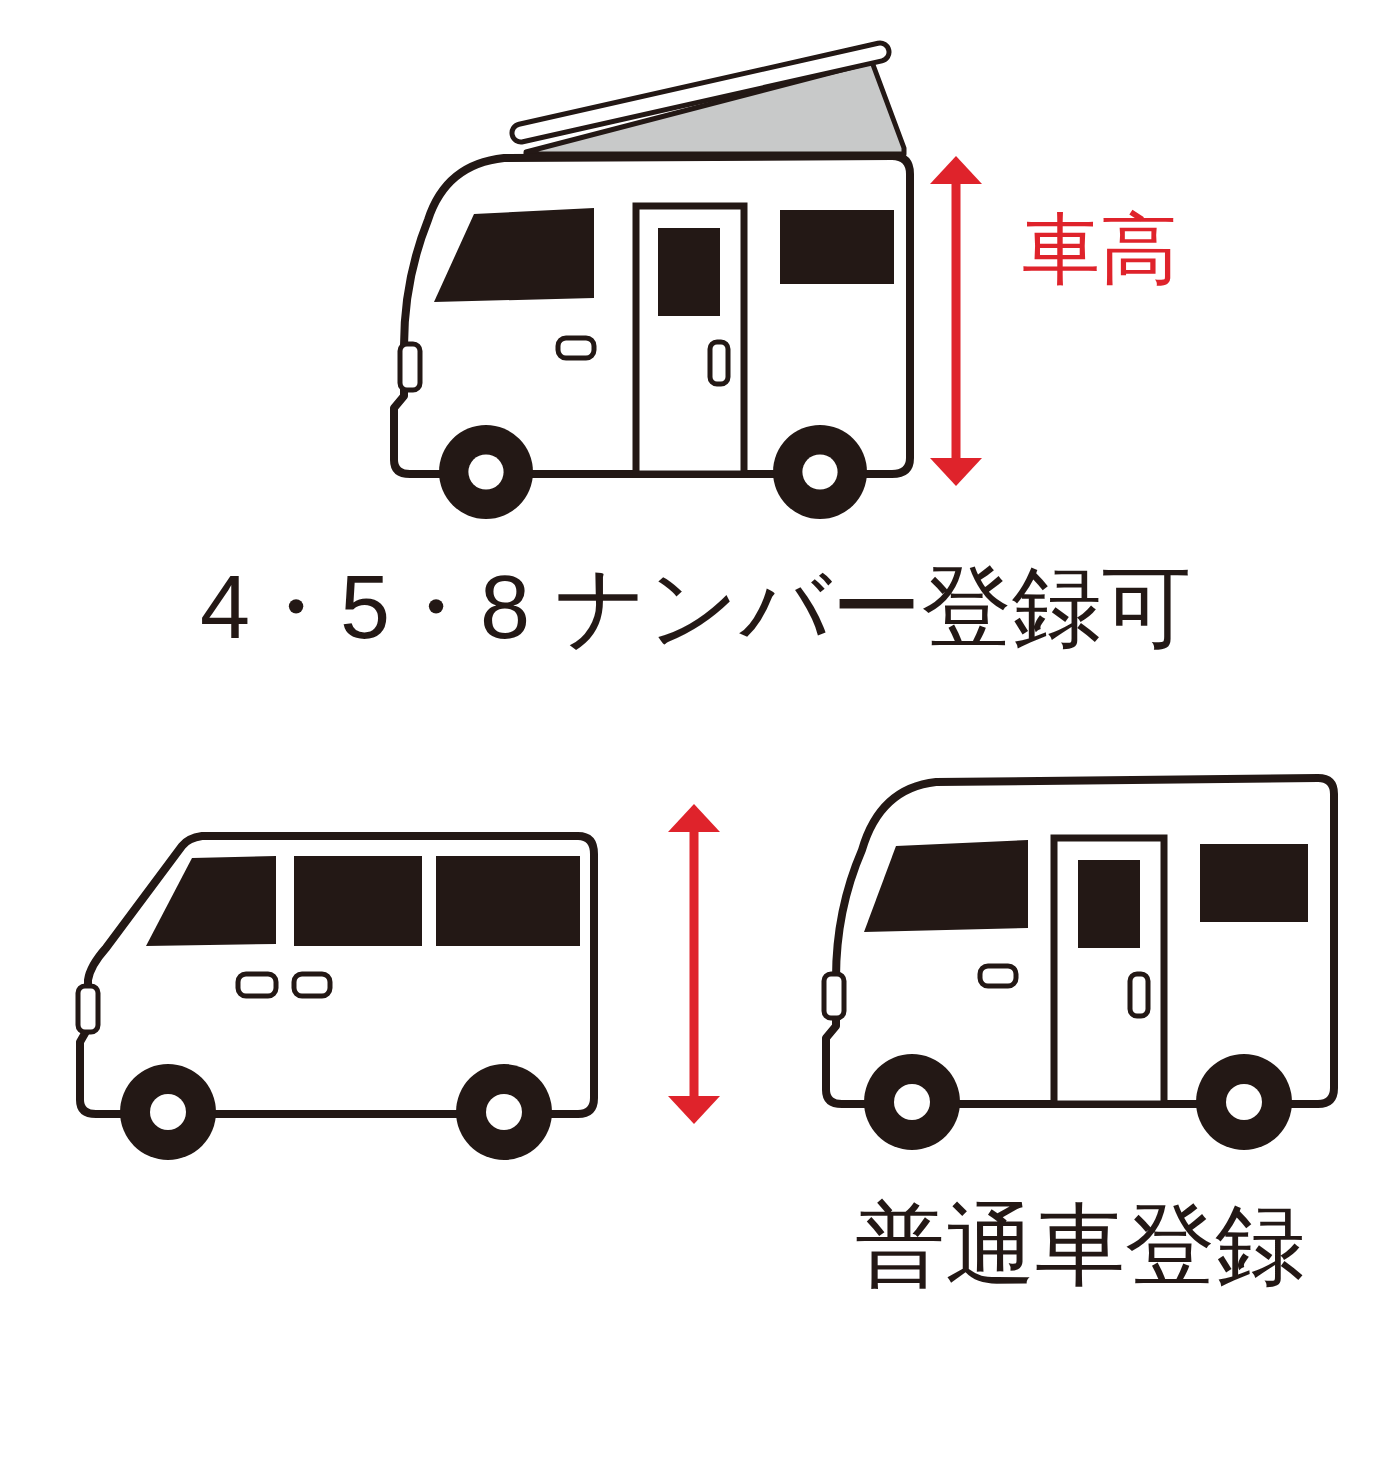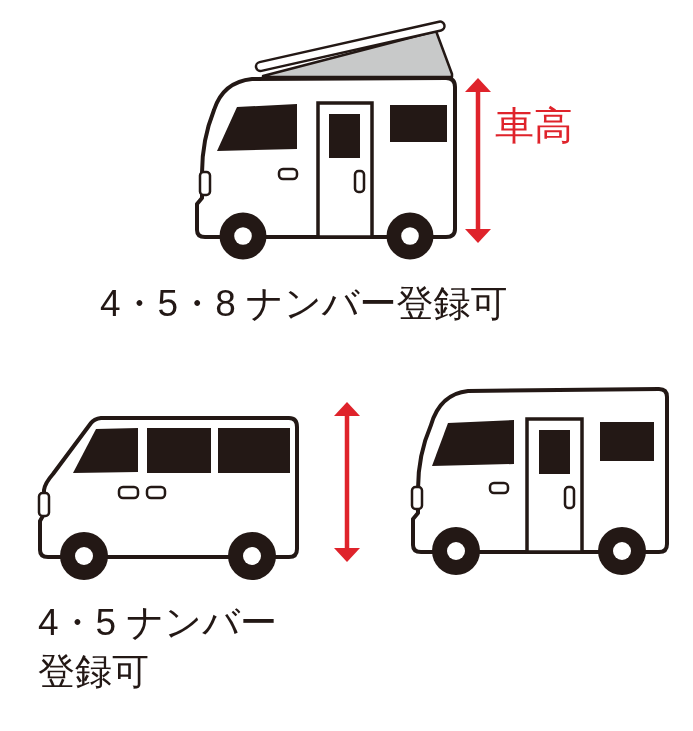--- a/index.html
+++ b/index.html
@@ -10,22 +10,22 @@
   }
   html,body{margin:0;padding:0;background:var(--bg);}
   .canvas{
     position:relative;width:693px;height:731px;background:var(--bg);
     font-family:"Liberation Sans","DejaVu Sans",sans-serif;
     overflow:hidden;
   }
   .abs{position:absolute;}
   svg{display:block;overflow:visible;}
   .caption{
-    position:absolute;color:var(--ink);
-    font-size:37px;line-height:49px;font-weight:500;white-space:nowrap;
+    position:absolute;color:var(--ink);text-align:center;
+    font-size:45px;line-height:49px;font-weight:500;white-space:nowrap;
   }
   .red-label{
     position:absolute;color:var(--red);text-align:center;
     font-size:39px;line-height:46px;font-weight:500;white-space:nowrap;
   }
 </style>
 </head>
 <body>
 
 <div class="canvas">
@@ -57,21 +57,21 @@
     <circle cx="410" cy="236" r="23.5" fill="#231815"></circle>
     <circle cx="410" cy="236" r="8.8" fill="#ffffff"></circle>
   </svg>
 
   <svg class="abs" style="left:458px;top:74px;" width="40" height="172" viewBox="458 74 40 172">
     <line x1="478" y1="90" x2="478" y2="231" stroke="#df232b" stroke-width="4.5"></line>
     <polygon points="478,78 465,92 491,92" fill="#df232b"></polygon>
     <polygon points="478,243 465,229 491,229" fill="#df232b"></polygon>
   </svg>
 
-  <div class="red-label" style="left:446px;top:103px;width:176px;">
+  <div class="red-label" style="left:462px;top:103px;width:176px;">
     <div>車高</div>
   </div>
 
   <div class="caption" style="left:100px;top:279px;width:440px;">4・5・8 ナンバー登録可</div>
 
   <svg class="abs" style="left:28px;top:410px;" width="285" height="180" viewBox="28 410 285 180">
 
     <path d="M 48,557 Q 40,557 40,550 L 40,521 L 44,514 L 44,490
              Q 45,483 53,474 L 91,423 Q 94,419 101,418 L 289,418
              Q 297,418 297,427 L 297,549 Q 297,557 289,557 Z" fill="#ffffff" stroke="#231815" stroke-width="4" stroke-linejoin="round"></path>
@@ -115,21 +115,18 @@
     <rect x="490" y="483" width="18" height="10" rx="4" fill="#ffffff" stroke="#231815" stroke-width="2.5"></rect>
 
     <rect x="412" y="487" width="10" height="22" rx="3.5" fill="#ffffff" stroke="#231815" stroke-width="2.5"></rect>
 
     <circle cx="456" cy="551" r="24" fill="#231815"></circle>
     <circle cx="456" cy="551" r="9" fill="#ffffff"></circle>
     <circle cx="622" cy="551" r="24" fill="#231815"></circle>
     <circle cx="622" cy="551" r="9" fill="#ffffff"></circle>
   </svg>
 
-  <div class="caption" style="left:38px;top:598px;width:260px;">
-    <div>4・5 ナンバー</div>
-    <div>登録可</div>
-  </div>
 
   <div class="caption" style="left:398px;top:598px;width:284px;">
+    <div>普通車登録</div>
   </div>
 
 </div>
 
 </body></html>

